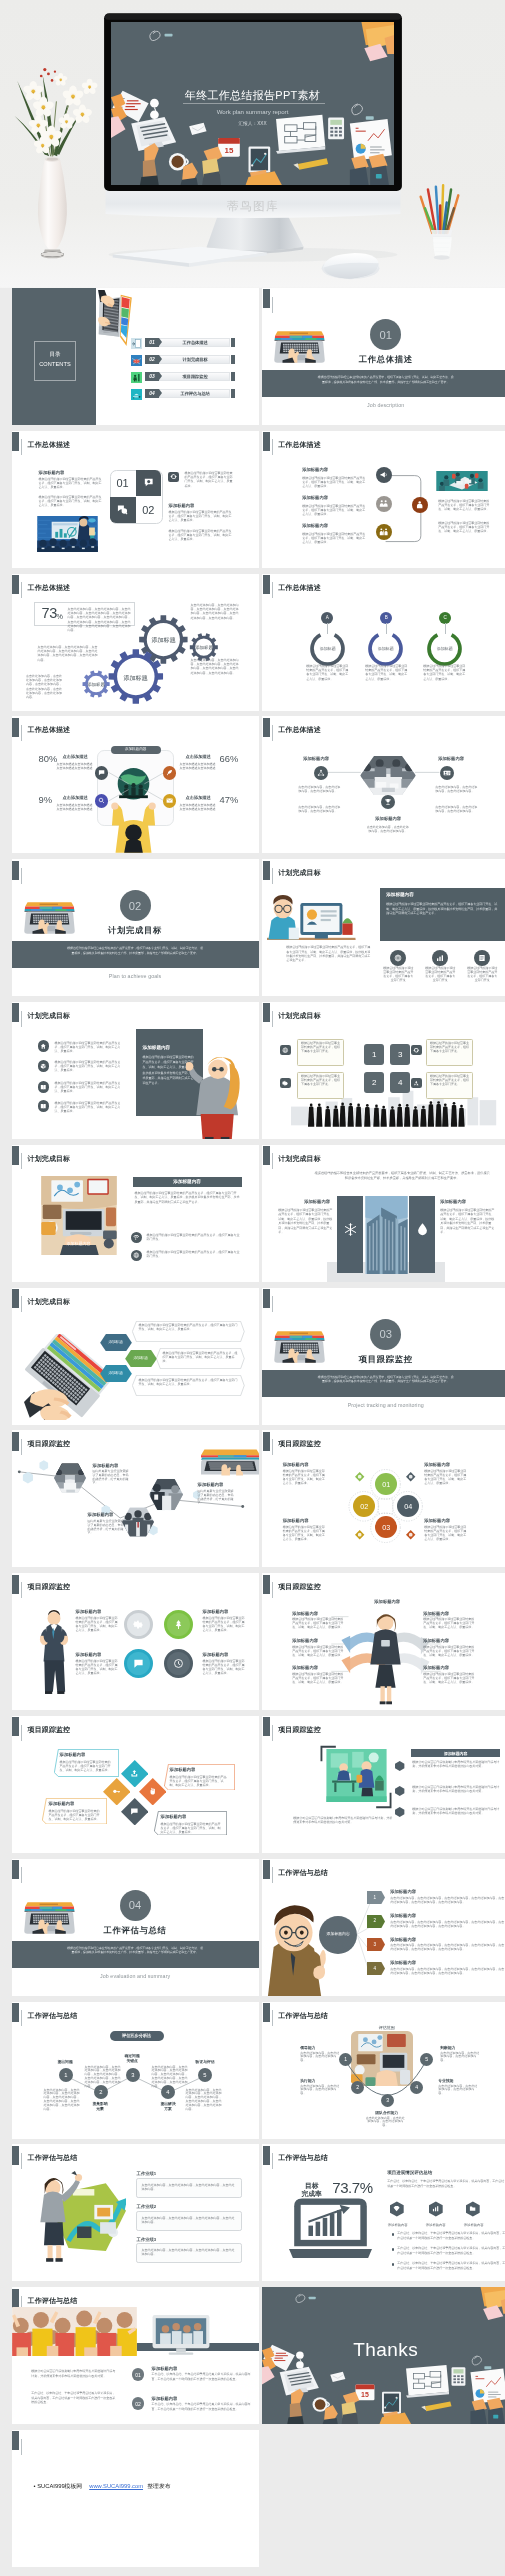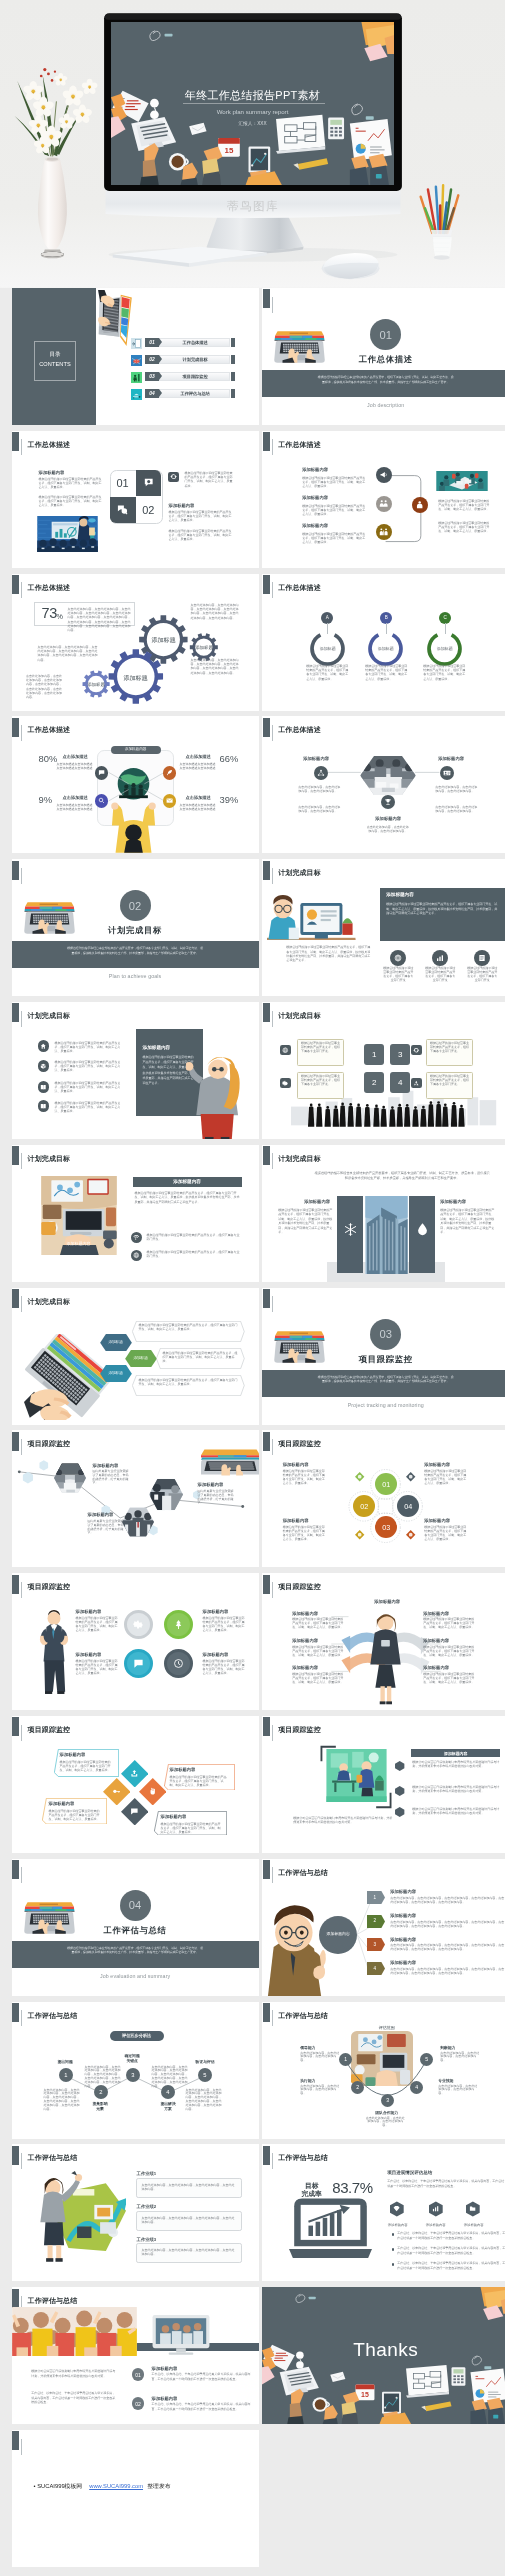--- a/index.html
+++ b/index.html
@@ -1612,21 +1612,21 @@
         </svg>
         <div class="ab ab" style="left:27px;top:37px;font-size:9.4px;color:#4d565c">80%</div>
         <div class="ab h5 ab" style="left:51px;top:38px;font-size:4.2px">点击添加描述</div>
         <div class="t3 ab" style="left:45px;top:47px;width:38px;line-height:1.16">点击添加描述点击添加描述点击添加描述点击添加描述</div>
         <div class="ab ab" style="left:208px;top:37px;font-size:9.4px;color:#4d565c">66%</div>
         <div class="ab h5 ab" style="left:174px;top:38px;font-size:4.2px">点击添加描述</div>
         <div class="t3 ab" style="left:168px;top:47px;width:38px;line-height:1.16">点击添加描述点击添加描述点击添加描述点击添加描述</div>
         <div class="ab ab" style="left:27px;top:78px;font-size:9.4px;color:#4d565c">9%</div>
         <div class="ab h5 ab" style="left:51px;top:79px;font-size:4.2px">点击添加描述</div>
         <div class="t3 ab" style="left:45px;top:88px;width:38px;line-height:1.16">点击添加描述点击添加描述点击添加描述点击添加描述</div>
-        <div class="ab ab" style="left:208px;top:78px;font-size:9.4px;color:#4d565c">39%</div>
+        <div class="ab ab" style="left:208px;top:78px;font-size:9.4px;color:#4d565c">47%</div>
         <div class="ab h5 ab" style="left:174px;top:79px;font-size:4.2px">点击添加描述</div>
         <div class="t3 ab" style="left:168px;top:88px;width:38px;line-height:1.16">点击添加描述点击添加描述点击添加描述点击添加描述</div>
         <div class="ab gico" style="left:83px;top:50px;background:#4a555c">
           <svg viewBox="0 0 24 24" width="7.2" height="7.2">
             <use href="#icoChat"></use>
           </svg>
         </div>
         <div class="ab gico" style="left:151px;top:50px;background:#c0622a">
           <svg viewBox="0 0 24 24" width="7.2" height="7.2">
             <use href="#icoFeather"></use>
@@ -2282,21 +2282,21 @@
         <div class="ab perfbox" style="left:124px;top:99px"><span class="t3">点击此处添加内容，点击此处添加内容，点击此处添加内容，点击此处添加内容。</span></div>
   </div>
   <div class="slide">
     <div class="hd">
           <i class="bar"></i>
           <i class="vl"></i>
           <span class="tt">工作评估与总结</span>
         </div>
         <div class="ab" style="left:33px;top:38px;width:33px;font-size:6.8px;font-weight:bold;color:#3b464c;line-height:1.15;white-space:pre-line;text-align:center"><span>目标
 完成率</span></div>
-        <div class="ab ab" style="left:70px;top:35px;font-size:15px;font-weight:400;color:#3b464c;letter-spacing:-0.4px">83.7%</div>
+        <div class="ab ab" style="left:70px;top:35px;font-size:15px;font-weight:400;color:#3b464c;letter-spacing:-0.4px">73.7%</div>
         <svg class="ab" style="left:27px;top:54px" width="83" height="63" viewBox="0 0 128 96">
           <use href="#laptopChart"></use>
         </svg>
         <div class="ab h5 ab" style="left:125px;top:26px;font-size:4.5px">项目进展情况评估总结</div>
         <div class="ab t3 ab" style="left:125px;top:35px;width:119px;line-height:1.5">工作总结、以年终总结、半年总结和季度总结最为常见和多用，就其内容而言，工作总结就是一个时间段的工作进行一次全面系统的总检查。</div>
         <svg class="ab" style="left:128px;top:57px" width="13.7" height="16" viewBox="0 0 22 24">
           <path d="M11 0 L22 6 V18 L11 24 L0 18 V6 Z" fill="#4f5d66"></path>
         </svg>
         <div class="ab" style="left:128px;top:61px;width:13.7px;display:flex;justify-content:center">
           <svg viewBox="0 0 24 24" width="7.2" height="7.2">

